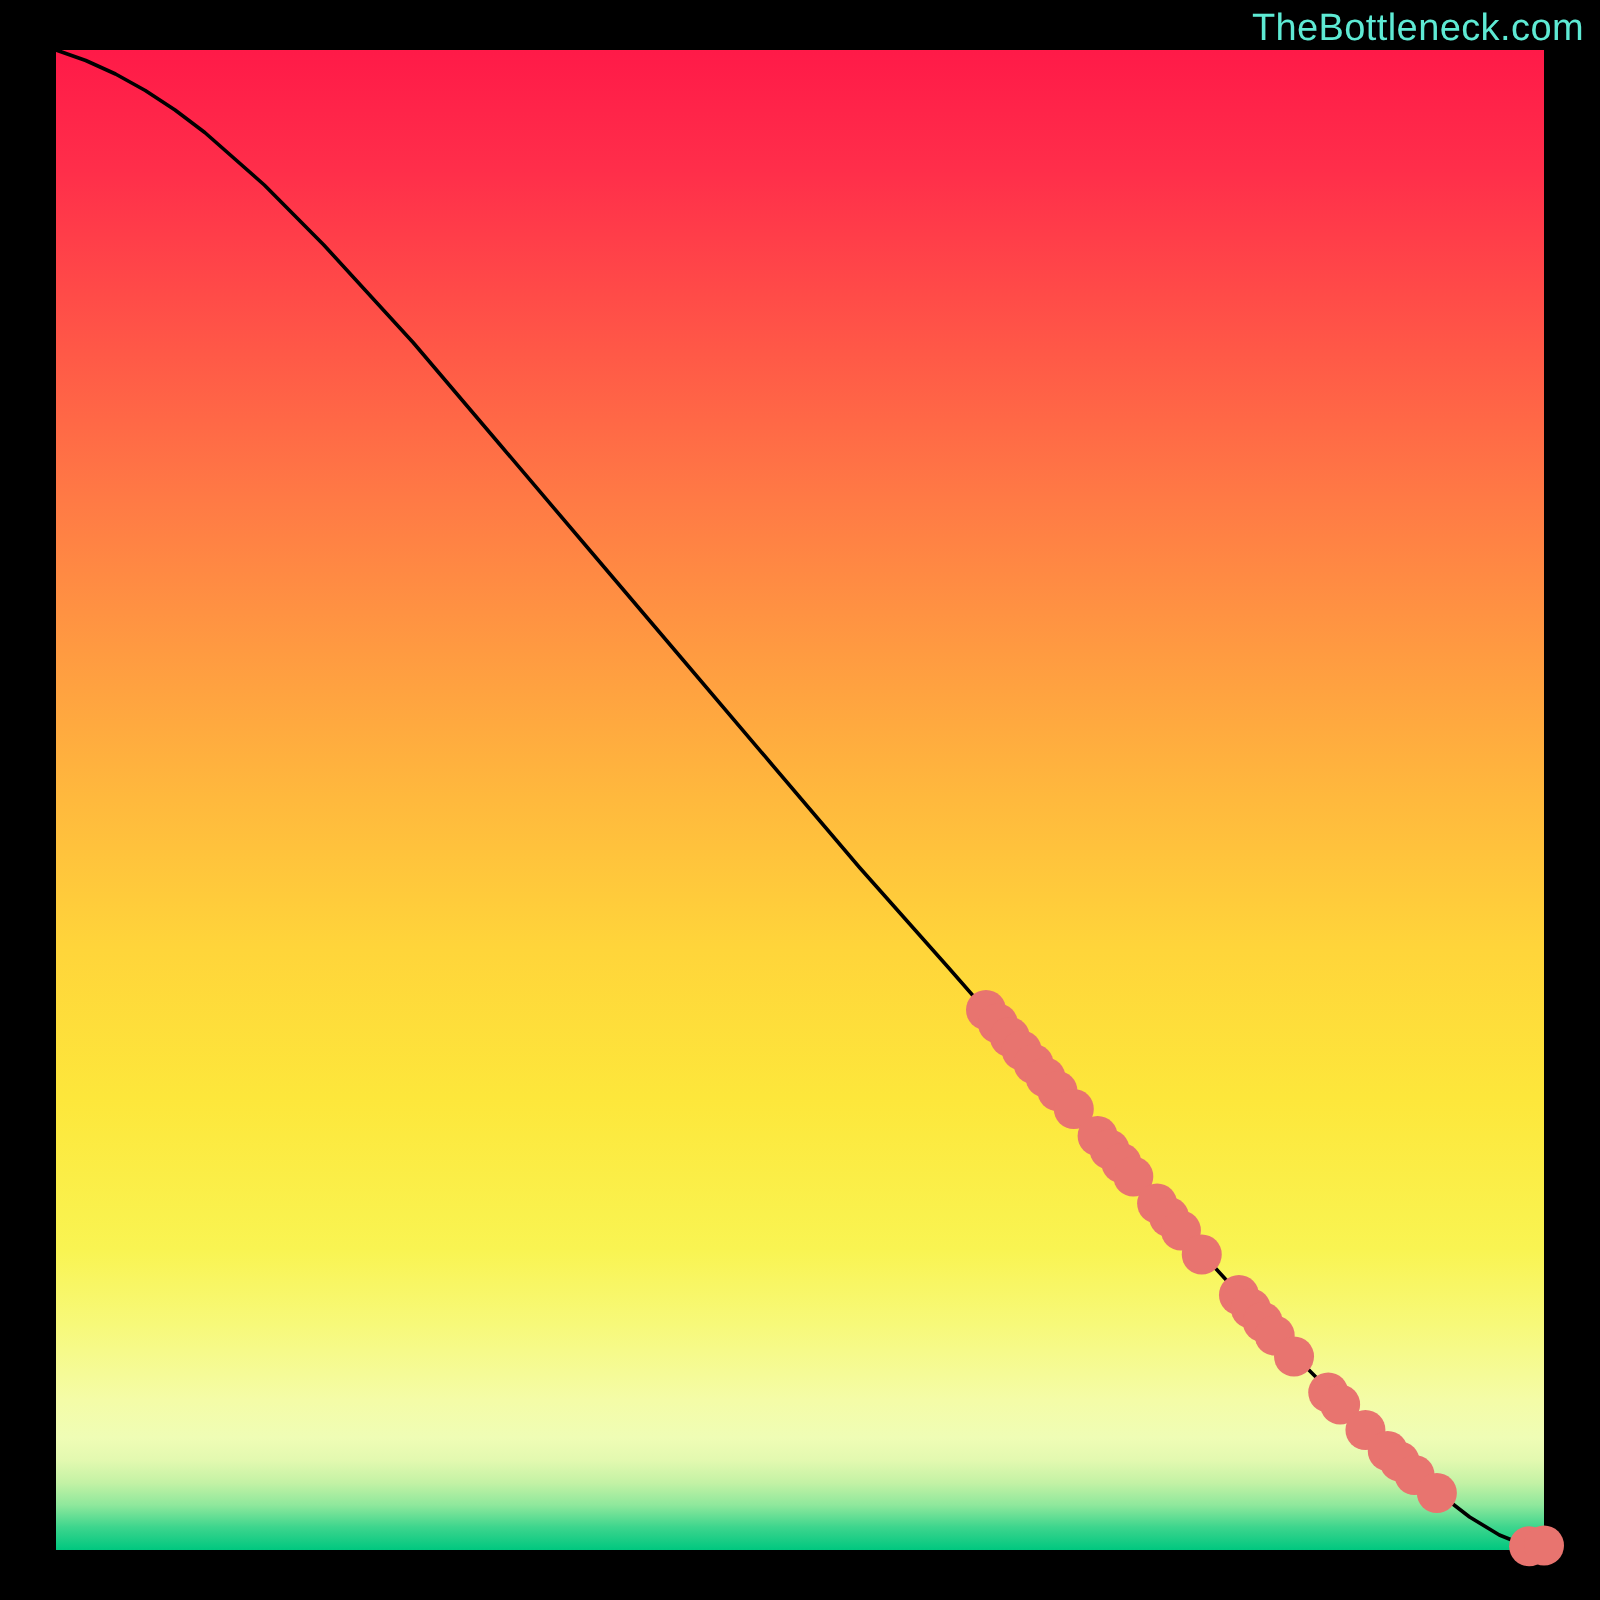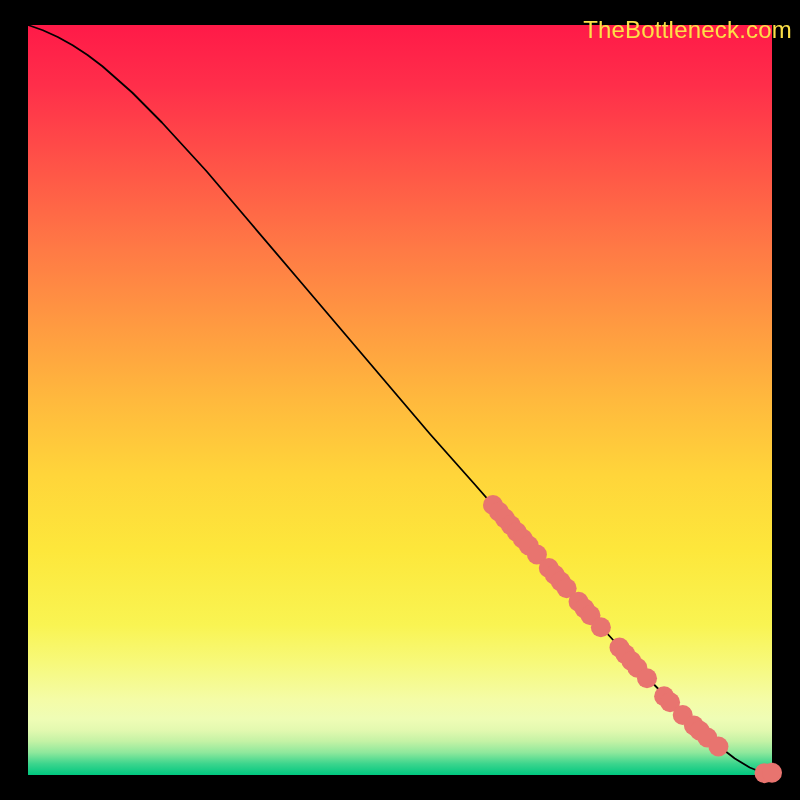--- a/index.html
+++ b/index.html
@@ -39,24 +39,24 @@
       #00c77f 100%
     );
   }
   .curve-svg {
     position: absolute;
     left: 0;
     top: 0;
   }
   .attribution {
     position: absolute;
-    top: 16px;
+    top: 4px;
     right: 8px;
-    color: #fde047;
-    font-size: 24px;
+    color: #5eead4;
+    font-size: 19px;
     letter-spacing: 0.2px;
     user-select: none;
   }
 </style>
 </head>
 <body>
 
 <div class="stage">
   <div class="plot" id="plot" style="left: 28px; top: 25px; width: 744px; height: 750px;"></div>
   <svg class="curve-svg" id="curve-svg" width="800" height="800" viewBox="0 0 800 800">

